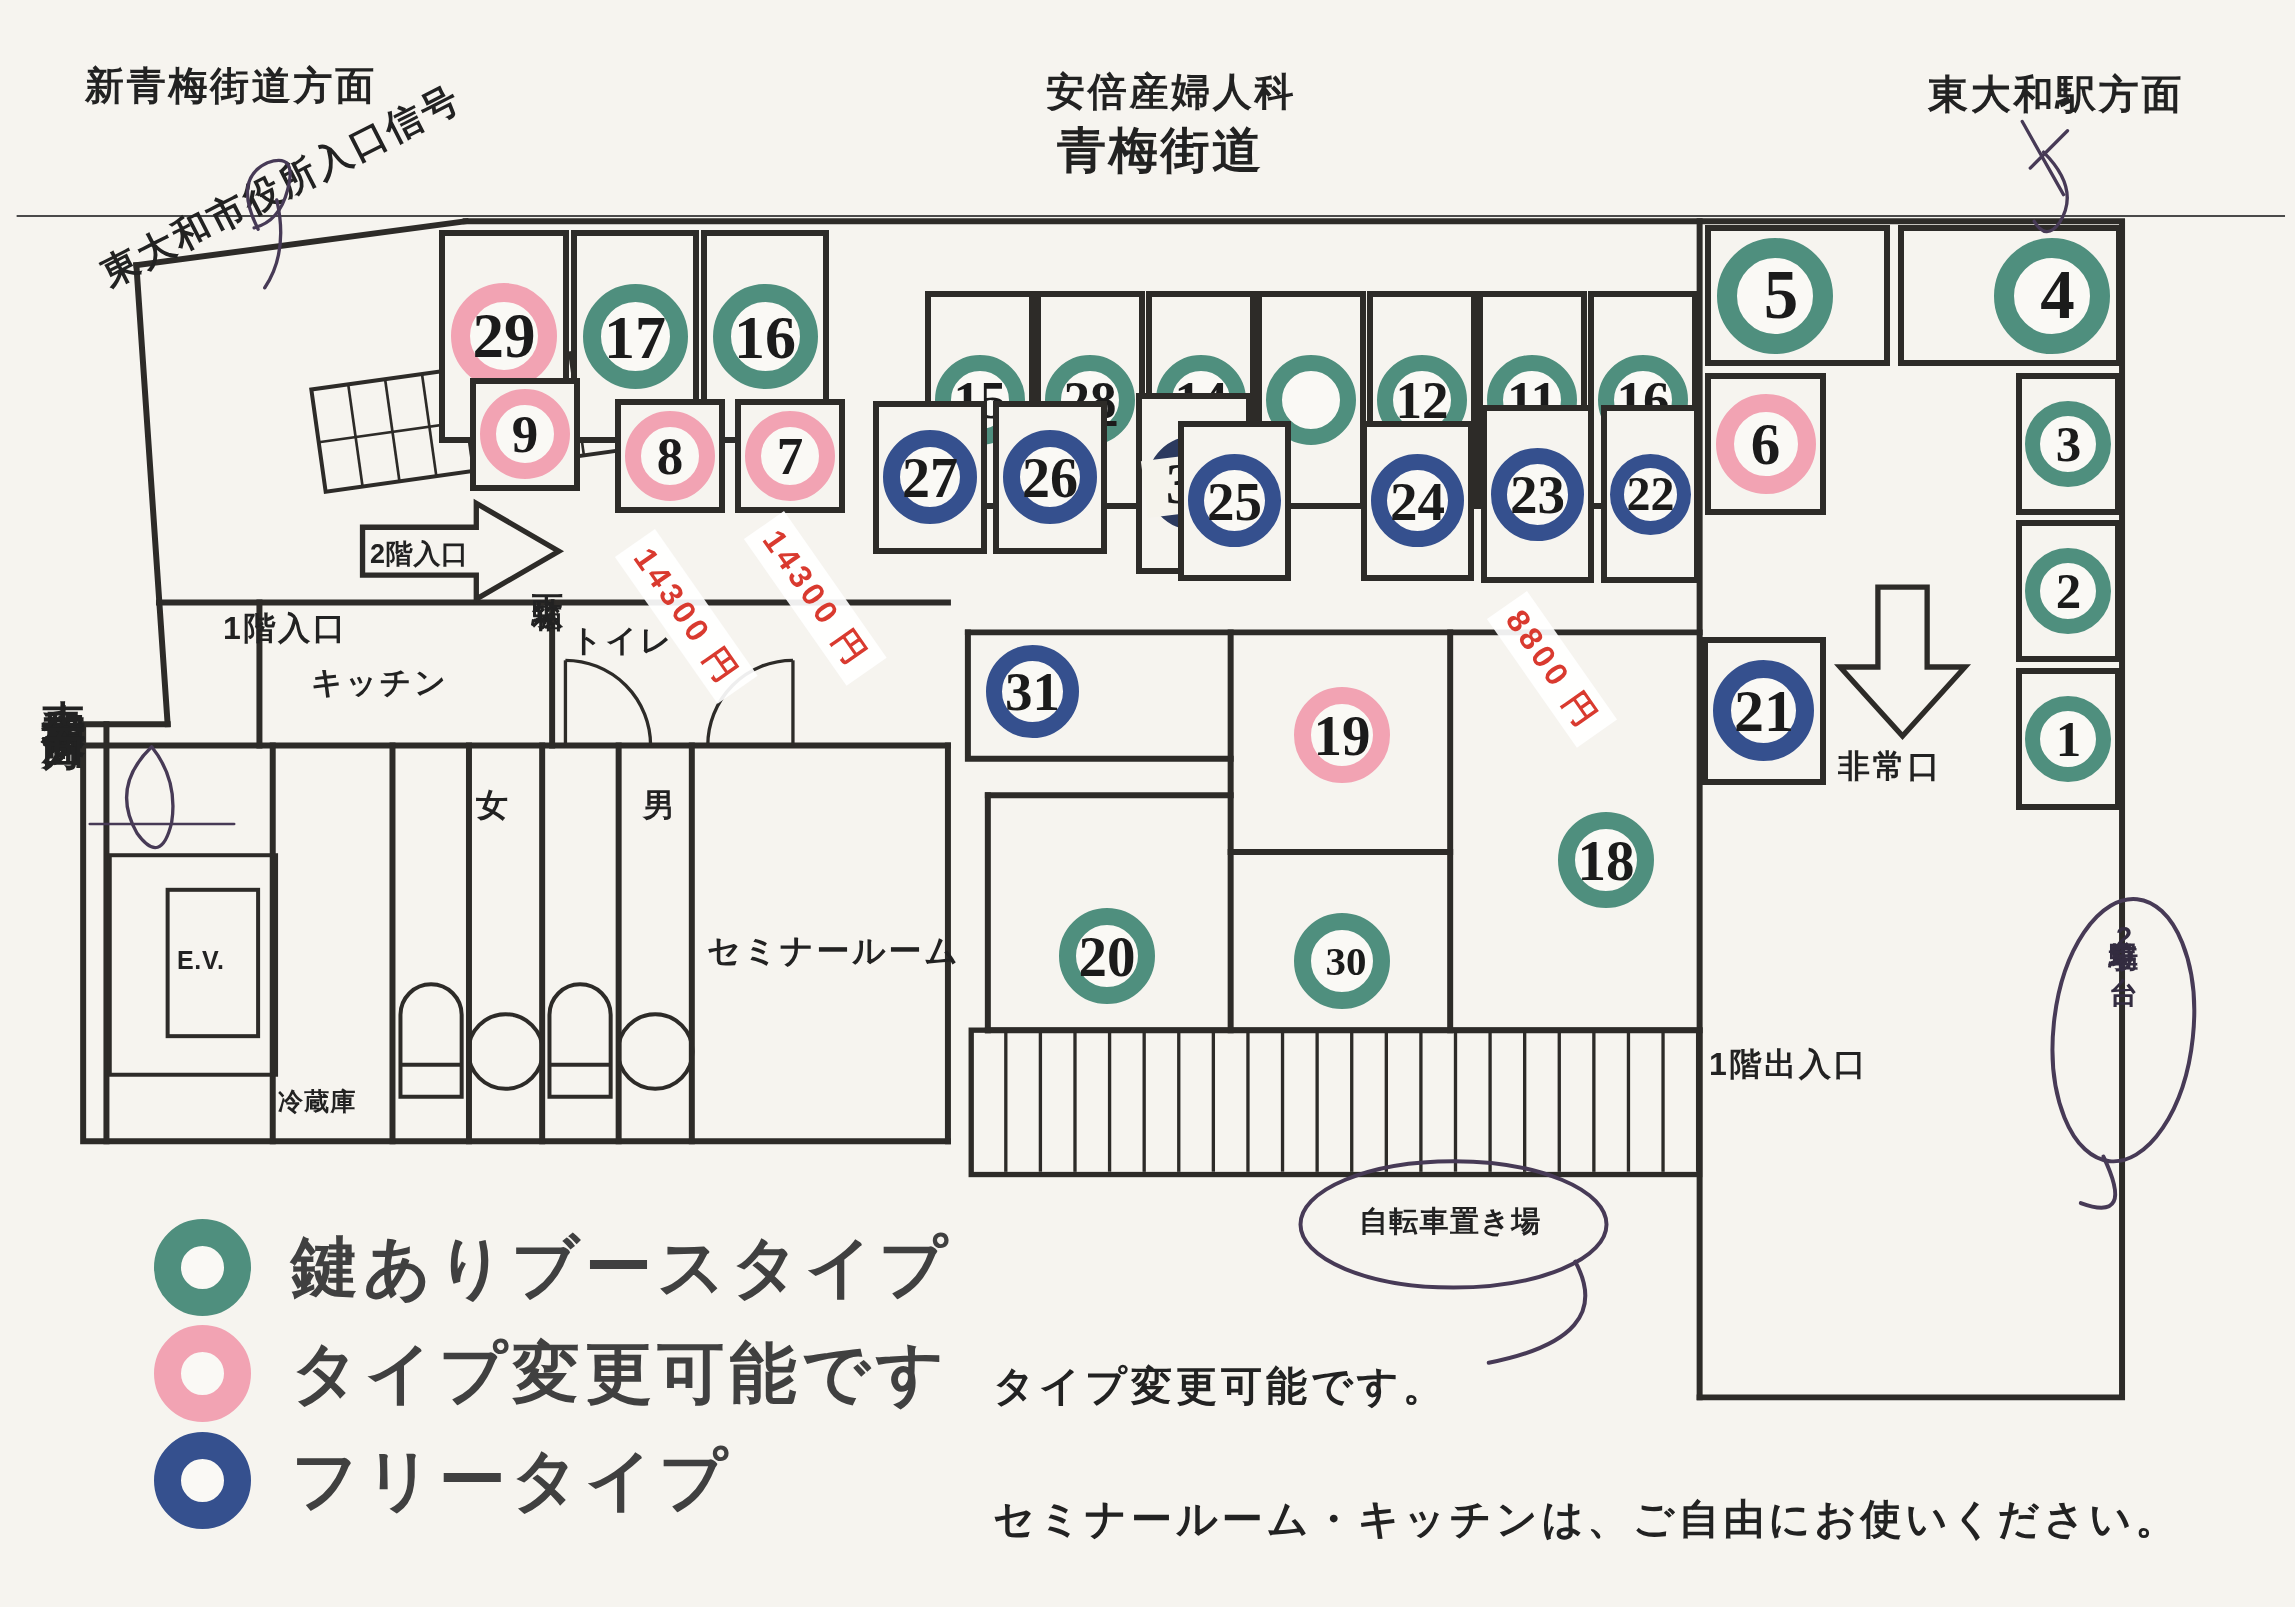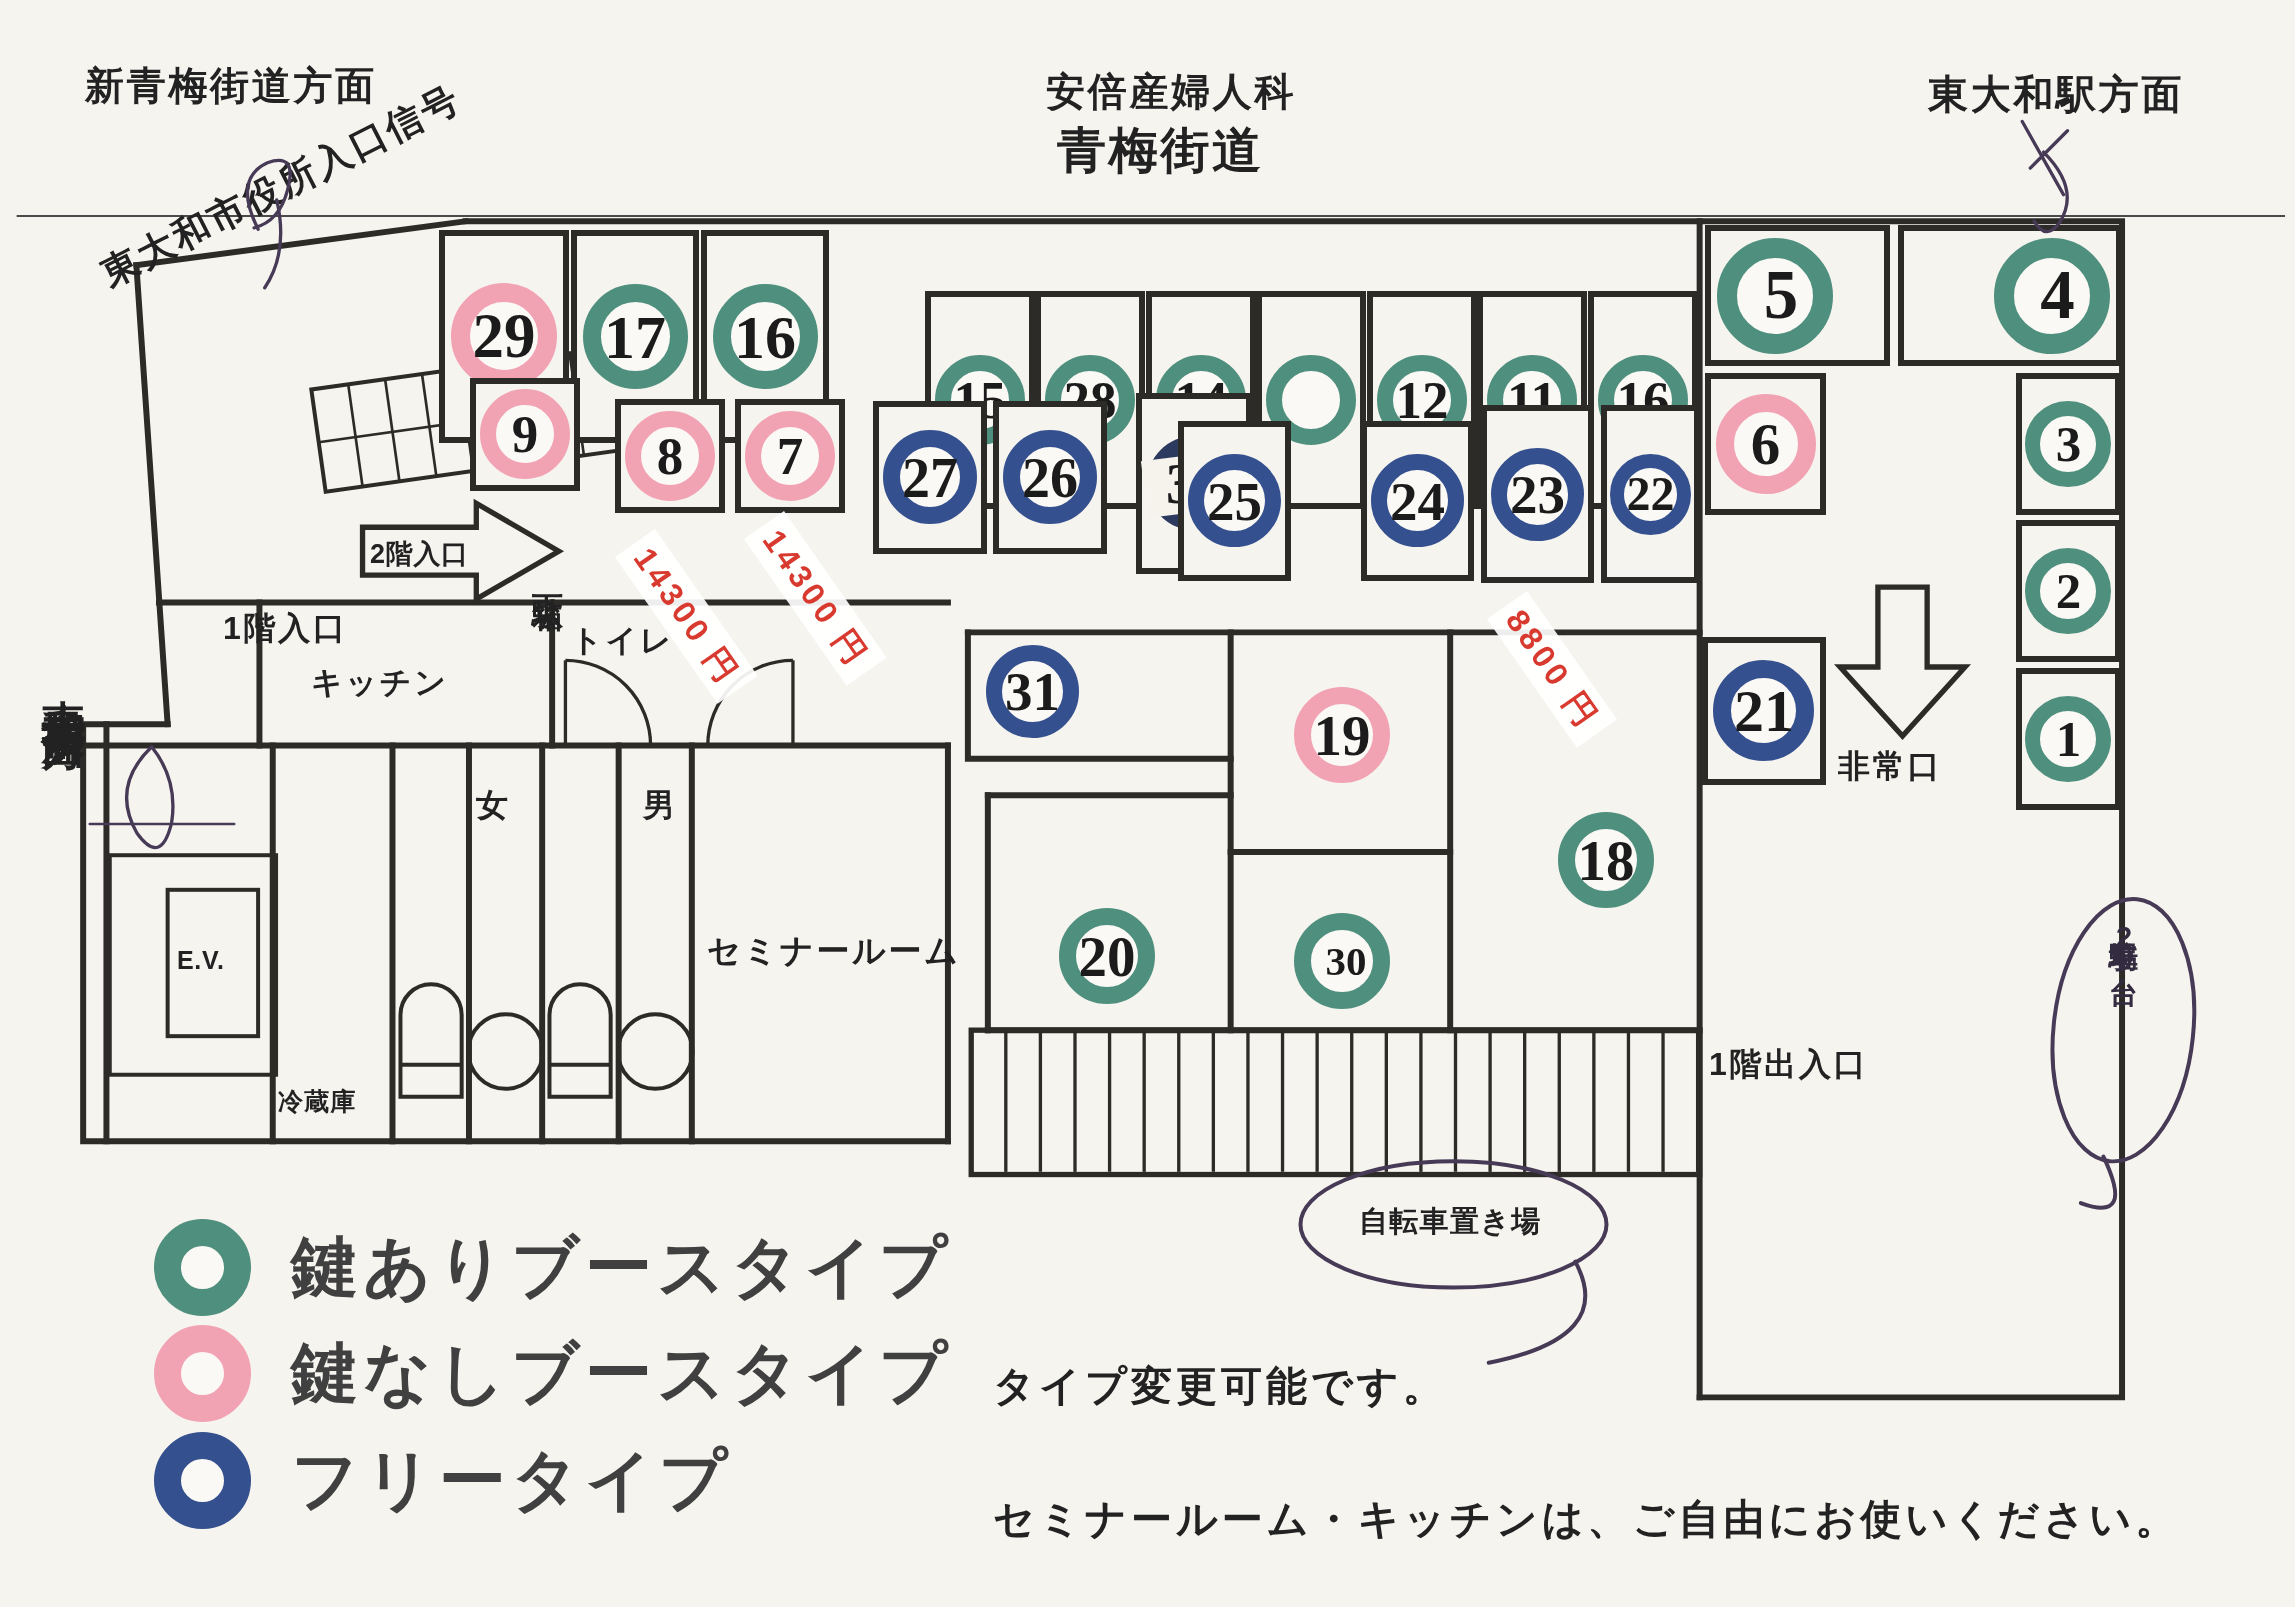--- a/index.html
+++ b/index.html
@@ -182,21 +182,21 @@
       <div class="booth boxed" style="left: 701px; top: 230px; width: 128px; height: 213px;">
         <div class="ring" style="width: 105px; height: 105px; border: 18.6px solid rgb(79, 143, 126); left: 5.7px; top: 48px;"></div>
         <div class="num" style="position: absolute; font-size: 62px; left: 0px; top: 0px; width: 116px; height: 201px; display: flex; align-items: center; justify-content: center;">16</div>
       </div>
       <div class="booth boxed" style="left: 925px; top: 291px; width: 110px; height: 218px;">
         <div class="ring" style="width: 90px; height: 90px; border: 16px solid rgb(79, 143, 126); left: 4px; top: 58px;"></div>
         <div class="num" style="position: absolute; font-size: 53px; left: 0px; top: 0px; width: 98px; height: 206px; display: flex; align-items: center; justify-content: center;">15</div>
       </div>
       <div class="booth boxed" style="left: 1035px; top: 291px; width: 110px; height: 218px;">
         <div class="ring" style="width: 90px; height: 90px; border: 16px solid rgb(79, 143, 126); left: 4px; top: 58px;"></div>
-        <div class="num" style="position: absolute; font-size: 53px; left: 0px; top: 0px; width: 98px; height: 206px; display: flex; align-items: center; justify-content: center;">28</div>
+        <div class="num" style="position: absolute; font-size: 53px; left: 0px; top: 0px; width: 98px; height: 206px; display: flex; align-items: center; justify-content: center; text-decoration: underline;">28</div>
       </div>
       <div class="booth boxed" style="left: 1146px; top: 291px; width: 110px; height: 218px;">
         <div class="ring" style="width: 90px; height: 90px; border: 16px solid rgb(79, 143, 126); left: 4px; top: 58px;"></div>
         <div class="num" style="position: absolute; font-size: 53px; left: 0px; top: 0px; width: 98px; height: 206px; display: flex; align-items: center; justify-content: center;">14</div>
       </div>
       <div class="booth boxed" style="left: 1256px; top: 291px; width: 110px; height: 218px;">
         <div class="ring" style="width: 90px; height: 90px; border: 16px solid rgb(79, 143, 126); left: 4px; top: 58px;"></div>
       </div>
       <div class="booth boxed" style="left: 1367px; top: 291px; width: 110px; height: 218px;">
         <div class="ring" style="width: 90px; height: 90px; border: 16px solid rgb(79, 143, 126); left: 4px; top: 58px;"></div>
@@ -305,21 +305,21 @@
       <div class="price" style="left: 784px; top: 511px; transform: rotate(55deg); font-size: 32px;">14300 円</div>
       <div class="price" style="left: 1527px; top: 591px; transform: rotate(55deg); font-size: 32px;">8800 円</div>
     </div>
   <div id="legend">
       <div class="legend-row" style="left: 154px; top: 1219px;">
         <div class="legend-ring" style="width: 97px; height: 97px; border: 27px solid rgb(79, 143, 126);"></div>
         <div class="legend-label" style="font-size: 67px;">鍵ありブースタイプ</div>
       </div>
       <div class="legend-row" style="left: 154px; top: 1325px;">
         <div class="legend-ring" style="width: 97px; height: 97px; border: 27px solid rgb(242, 163, 179);"></div>
-        <div class="legend-label" style="font-size: 67px;">鍵なしブースタイプ</div>
+        <div class="legend-label" style="font-size: 67px;">タイプ変更可能です</div>
       </div>
       <div class="legend-row" style="left: 154px; top: 1432px;">
         <div class="legend-ring" style="width: 97px; height: 97px; border: 27px solid rgb(53, 80, 142);"></div>
         <div class="legend-label" style="font-size: 67px;">フリータイプ</div>
       </div>
     </div>
 
 </div>
 
 

